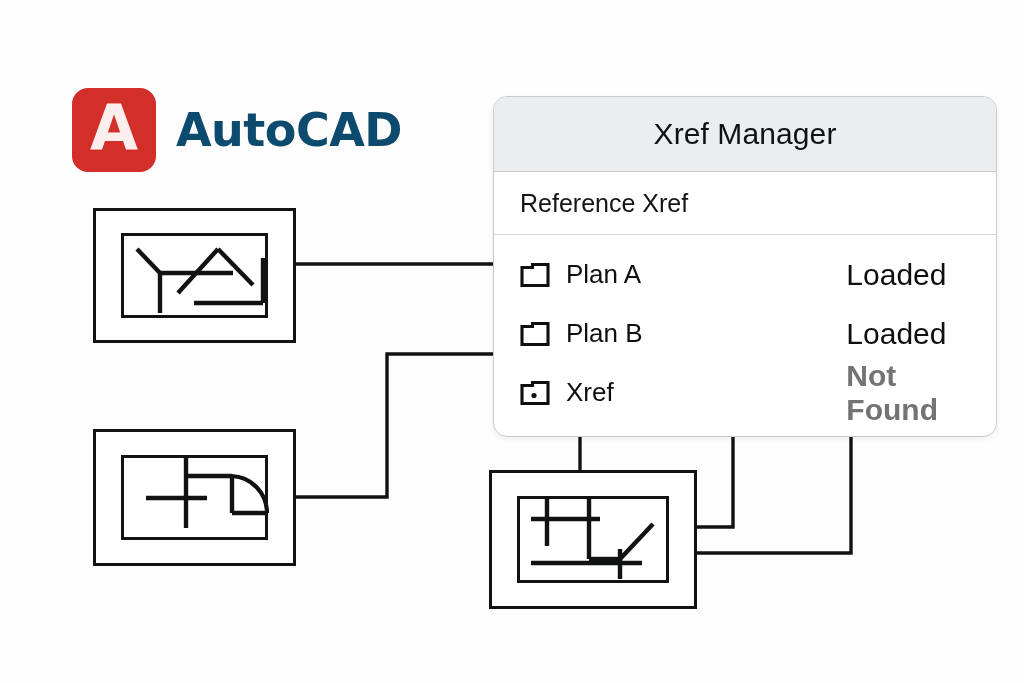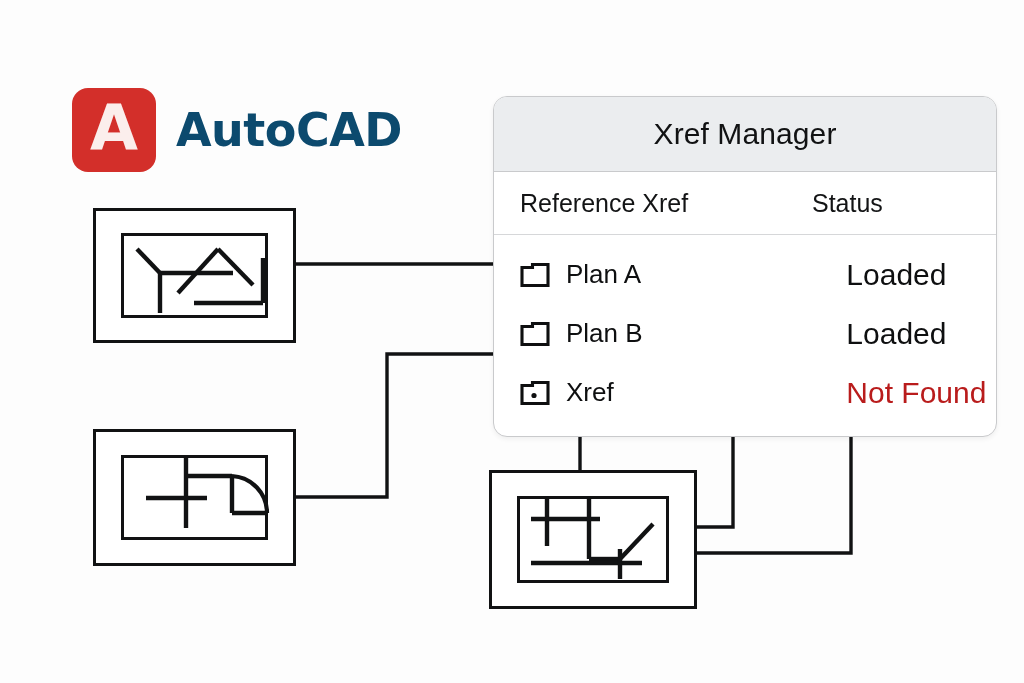--- a/index.html
+++ b/index.html
@@ -131,22 +131,22 @@
   }
   .row-status {
     width: 150px;
     font-size: 30px;
     font-weight: 400;
     color: #0e0f10;
     text-align: left;
     margin-left: 35px;
   }
   .row-status.missing {
-    color: #b91c1c;
-    font-weight: 400;
+    color: #737373;
+    font-weight: 700;
   }
   .folder-ico { flex: 0 0 auto; display: block; }
 
   
   .dwg {
     position: absolute;
     background: #ffffff;
     border: 3.4px solid #111213;
     z-index: 2;
   }
@@ -230,21 +230,20 @@
   </svg>
 
   <div id="xref-panel">
 
     <div id="panel-titlebar">
       <div id="panel-title">Xref Manager</div>
     </div>
 
     <div id="panel-columns">
       <div class="col-head name">Reference Xref</div>
-      <div class="col-head status">Status</div>
     </div>
 
     <div id="panel-rows">
 
       <div class="xref-row">
         <div class="row-name">
           <svg class="folder-ico" width="30" height="26" viewBox="0 0 30 26" xmlns="http://www.w3.org/2000/svg">
             <path d="M2 5.5 L2 23.5 L28 23.5 L28 2.5 L12.5 2.5 L12.5 5.5 Z" fill="#ffffff" stroke="#0e0f10" stroke-width="3.1" stroke-linejoin="miter"></path>
           </svg>
           <span class="row-label">Plan A</span>

